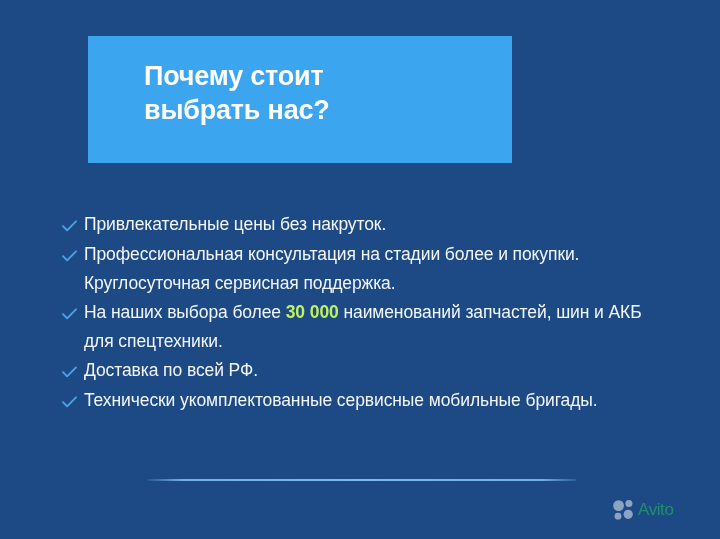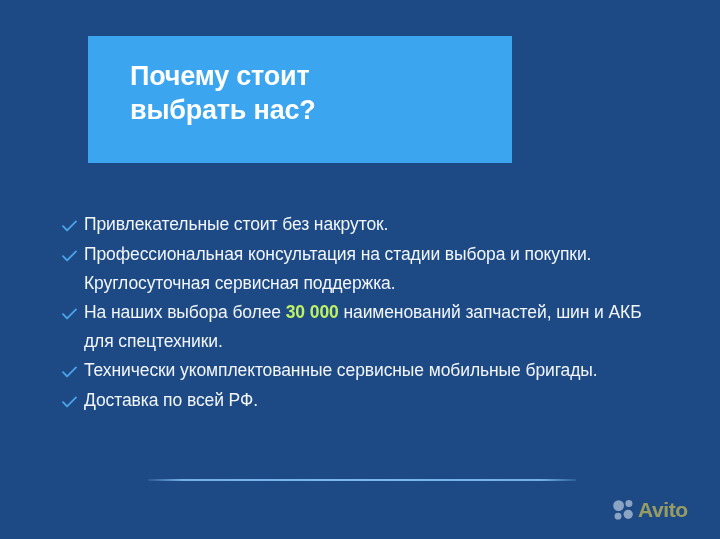--- a/index.html
+++ b/index.html
@@ -26,21 +26,21 @@
     position: absolute;
     left: 88px;
     top: 36px;
     width: 424px;
     height: 127px;
     background: #3ba5ef;
     box-sizing: border-box;
   }
   .title-text {
     position: absolute;
-    left: 42px;
+    left: 56px;
     top: 23px;
     color: #ffffff;
     font-size: 27px;
     font-weight: bold;
     line-height: 34px;
     letter-spacing: -0.2px;
     white-space: pre-line;
   }
 
   
@@ -101,23 +101,23 @@
     top: 498px;
     display: flex;
     align-items: center;
     gap: 3px;
     opacity: 0.55;
   }
   .wm-mark {
     display: block;
   }
   .wm-text {
-    color: #fde047;
-    font-size: 21px;
-    font-weight: bold;
+    color: #22c55e;
+    font-size: 17px;
+    font-weight: normal;
     line-height: 21px;
     letter-spacing: -0.4px;
   }
 </style>
 </head>
 <body>
 
 <div class="slide">
 
   <div class="title-banner">
@@ -126,57 +126,57 @@
   </div>
 
   <div class="bullet-list">
 
     <div class="bullet-item">
       <span class="check-icon">
         <svg width="15" height="12" viewBox="0 0 15 12" aria-hidden="true">
           <path d="M1 6.2 L5.1 10.3 L14 1.4" fill="none" stroke="#4aa3e8" stroke-width="1.9" stroke-linecap="round" stroke-linejoin="round"></path>
         </svg>
       </span>
-      <span class="bullet-text"><span>Привлекательные стоит без накруток.</span></span>
+      <span class="bullet-text"><span>Привлекательные цены без накруток.</span></span>
     </div>
 
     <div class="bullet-item">
       <span class="check-icon">
         <svg width="15" height="12" viewBox="0 0 15 12" aria-hidden="true">
           <path d="M1 6.2 L5.1 10.3 L14 1.4" fill="none" stroke="#4aa3e8" stroke-width="1.9" stroke-linecap="round" stroke-linejoin="round"></path>
         </svg>
       </span>
-      <span class="bullet-text"><span>Профессиональная консультация на стадии выбора и покупки. Круглосуточная сервисная поддержка.</span></span>
+      <span class="bullet-text"><span>Профессиональная консультация на стадии более и покупки. Круглосуточная сервисная поддержка.</span></span>
     </div>
 
     <div class="bullet-item">
       <span class="check-icon">
         <svg width="15" height="12" viewBox="0 0 15 12" aria-hidden="true">
           <path d="M1 6.2 L5.1 10.3 L14 1.4" fill="none" stroke="#4aa3e8" stroke-width="1.9" stroke-linecap="round" stroke-linejoin="round"></path>
         </svg>
       </span>
       <span class="bullet-text"><span>На наших выбора более </span><b>30 000</b><span> наименований запчастей, шин и АКБ для спецтехники.</span></span>
     </div>
 
     <div class="bullet-item">
       <span class="check-icon">
         <svg width="15" height="12" viewBox="0 0 15 12" aria-hidden="true">
           <path d="M1 6.2 L5.1 10.3 L14 1.4" fill="none" stroke="#4aa3e8" stroke-width="1.9" stroke-linecap="round" stroke-linejoin="round"></path>
         </svg>
       </span>
-      <span class="bullet-text"><span>Технически укомплектованные сервисные мобильные бригады.</span></span>
+      <span class="bullet-text"><span>Доставка по всей РФ.</span></span>
     </div>
 
     <div class="bullet-item">
       <span class="check-icon">
         <svg width="15" height="12" viewBox="0 0 15 12" aria-hidden="true">
           <path d="M1 6.2 L5.1 10.3 L14 1.4" fill="none" stroke="#4aa3e8" stroke-width="1.9" stroke-linecap="round" stroke-linejoin="round"></path>
         </svg>
       </span>
-      <span class="bullet-text"><span>Доставка по всей РФ.</span></span>
+      <span class="bullet-text"><span>Технически укомплектованные сервисные мобильные бригады.</span></span>
     </div>
 
   </div>
 
   <div class="divider"></div>
 
   <div class="watermark">
     <span>
       <svg class="wm-mark" width="23" height="23" viewBox="0 0 23 23" aria-hidden="true">
         <circle cx="6.6" cy="7.6" r="5.4" fill="#e8eef6"></circle>

